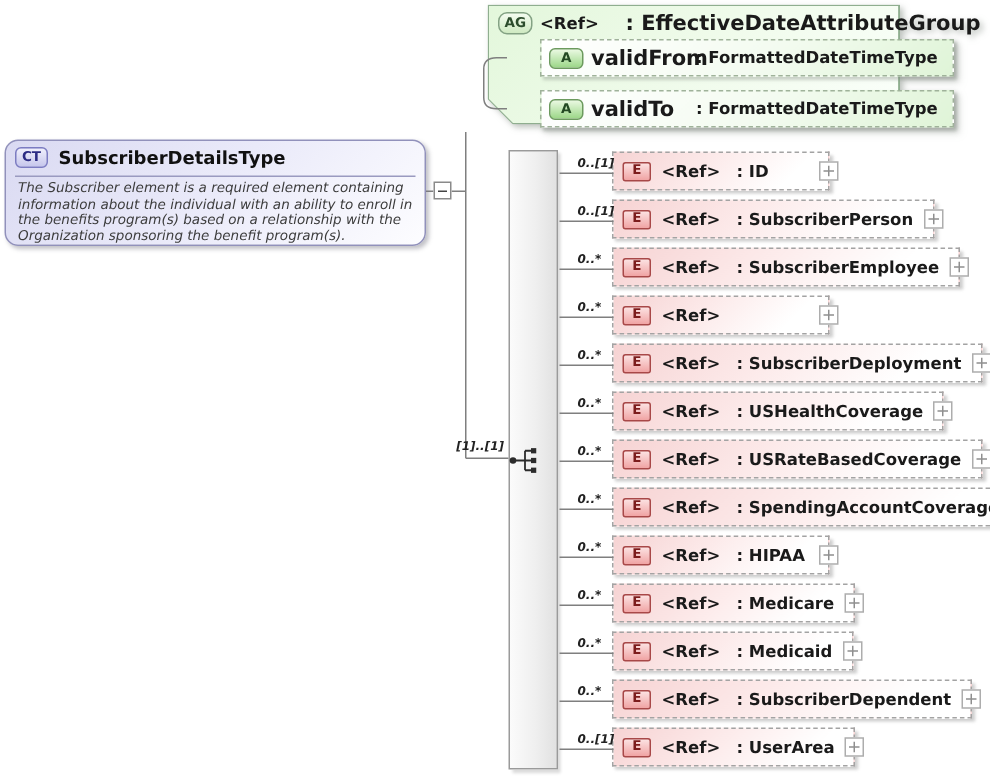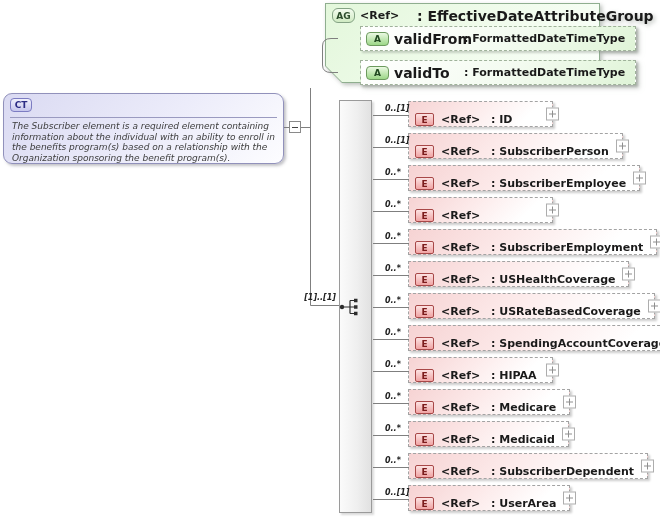--- a/index.html
+++ b/index.html
@@ -60,21 +60,21 @@
   .seq-bar{position:absolute;left:339px;top:100px;width:33px;height:413px;box-sizing:border-box;
            border:1px solid #9a9a9a;
            background:linear-gradient(to right,#fbfbfb 0%,#efefef 55%,#e1e1e1 100%);
            box-shadow:2px 2px 2px rgba(0,0,0,.15);}
   .seq-icon{position:absolute;left:-1px;top:50%;transform:translateY(-50%);}
   .seq-card{position:absolute;left:298px;top:293px;width:38px;text-align:right;
             font-size:8px;font-style:italic;font-weight:bold;color:#222;}
 
   
   .el-row{position:absolute;left:408px;height:26px;min-width:145px;box-sizing:border-box;
-          display:inline-flex;align-items:flex-end;padding:0 13px 0 6px;
+          display:inline-flex;align-items:center;padding:0 13px 0 6px;
           border:1px dashed #a3a3a3;
           background:linear-gradient(135deg,#f6d3d3 0%,#fce9e9 40%,#ffffff 80%);
           box-shadow:2px 2px 2px rgba(130,130,130,.4);white-space:nowrap;}
   .el-ref{width:50px;margin-left:7px;font-size:11px;font-weight:bold;color:#1a1a1a;}
   .el-type{font-size:11px;font-weight:bold;color:#1a1a1a;}
   .el-line{position:absolute;left:-36px;top:13px;width:36px;height:1px;background:#7f7f7f;}
   .el-card{position:absolute;left:-24px;top:2px;font-size:8px;font-style:italic;font-weight:bold;
            color:#222;white-space:nowrap;}
   .plus-icon{position:absolute;right:-7px;top:50%;transform:translateY(-50%);width:13px;height:13px;
              box-sizing:border-box;background:#fff;border:1px solid #adadad;}
@@ -108,20 +108,21 @@
     </div>
 
   <svg class="connectors" viewBox="0 0 660 518">
     <path d="M284,127.5 H289 M301,127.5 H310.5 M310.5,88 V305.5 M310.5,305.5 H339" stroke="#7f7f7f" stroke-width="1" fill="none"></path>
     <path d="M338,38.5 H331 Q322.5,38.5 322.5,46 V65 Q322.5,72.5 331,72.5 H338" stroke="#7f7f7f" stroke-width="1" fill="none"></path>
   </svg>
 
   <div class="ct-box">
     <div class="ct-header">
       <span class="badge ct-badge">CT</span>
+      <span class="ct-title">SubscriberDetailsType</span>
     </div>
     <div class="ct-sep"></div>
     <div class="ct-desc">The Subscriber element is a required element containing information about the individual with an ability to enroll in the benefits program(s) based on a relationship with the Organization sponsoring the benefit program(s).</div>
   </div>
 
   <div class="collapse-icon">
     <span class="minus-line"></span>
   </div>
 
   <div class="seq-bar">
@@ -164,21 +165,21 @@
     <div class="el-card">0..*</div>
     <span class="badge e-badge">E</span>
     <span class="el-ref">&lt;Ref&gt;</span>
     <span class="plus-icon"></span>
   </div>
     <div class="el-row" style="top: 229px;">
     <div class="el-line"></div>
     <div class="el-card">0..*</div>
     <span class="badge e-badge">E</span>
     <span class="el-ref">&lt;Ref&gt;</span>
-    <span class="el-type">: SubscriberEmployment</span>
+    <span class="el-type">: SubscriberDeployment</span>
     <span class="plus-icon"></span>
   </div>
     <div class="el-row" style="top: 261px;">
     <div class="el-line"></div>
     <div class="el-card">0..*</div>
     <span class="badge e-badge">E</span>
     <span class="el-ref">&lt;Ref&gt;</span>
     <span class="el-type">: USHealthCoverage</span>
     <span class="plus-icon"></span>
   </div>

